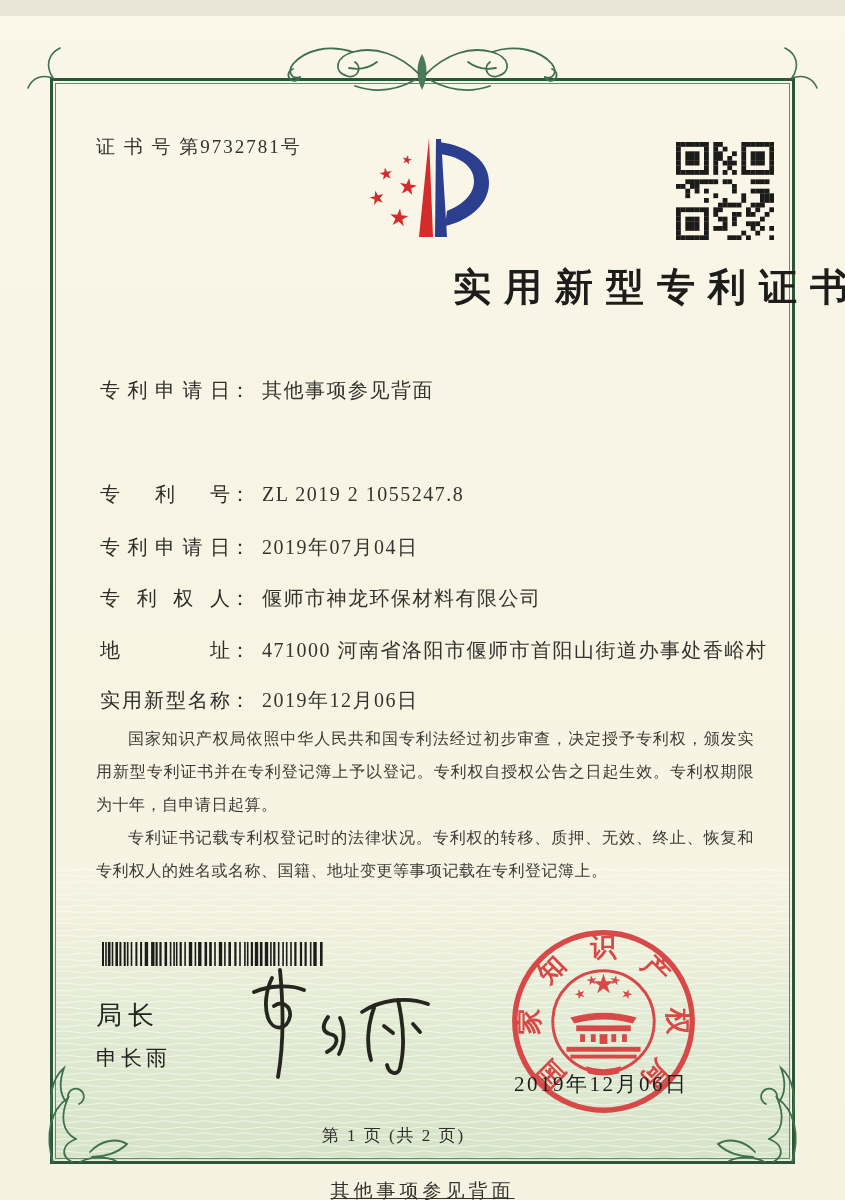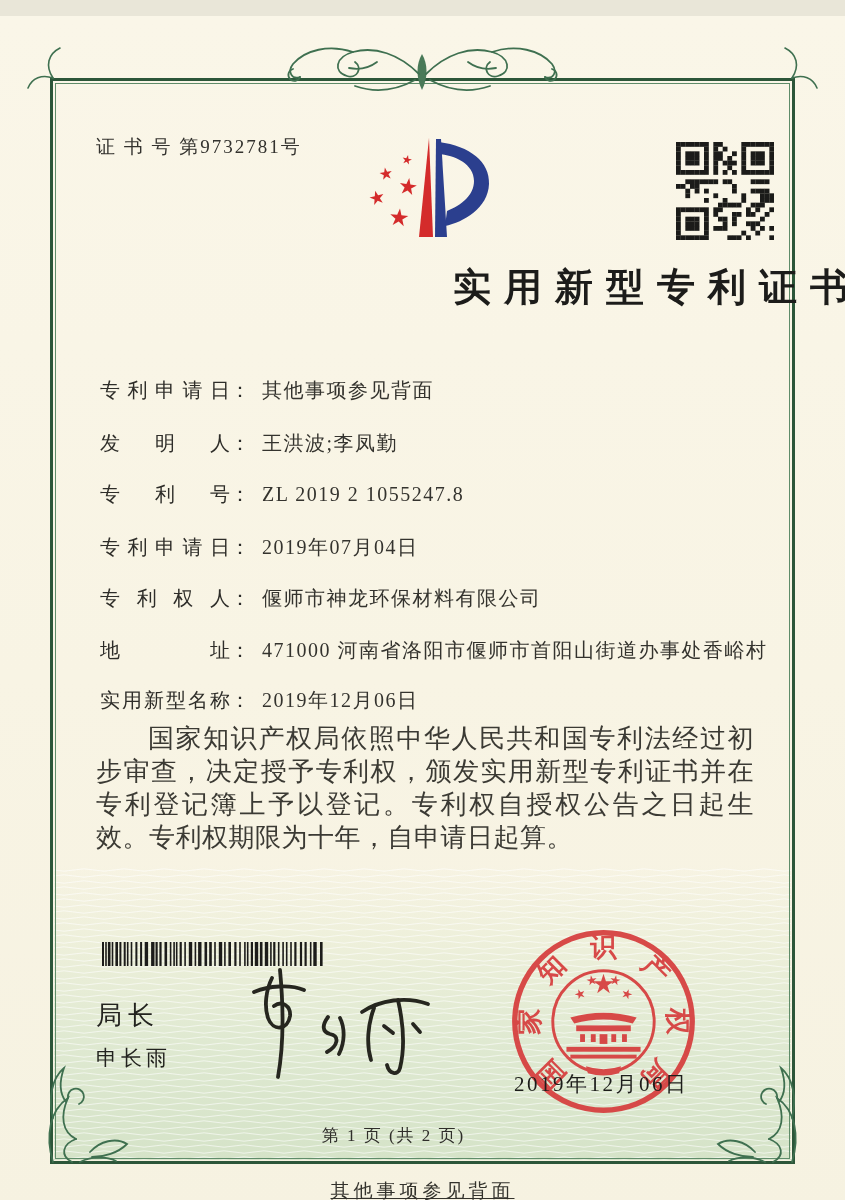--- a/index.html
+++ b/index.html
@@ -31,21 +31,21 @@
   }
   .field-row{position:absolute;left:100px;width:660px;z-index:4;font-size:20px;line-height:28px;white-space:nowrap;}
   .flabel{display:inline-block;width:130px;text-align:justify;text-align-last:justify;vertical-align:bottom;color:#2e2d29;}
   .fcolon{margin-right:12px;}
   .fvalue{letter-spacing:1.5px;color:#34332e;}
   .second-pair{position:absolute;left:270px;top:0;}
   .second-pair .flabel2{letter-spacing:3px;}
   .second-pair .fcolon{margin-right:10px;}
   .paragraphs{position:absolute;left:96px;top:706px;width:658px;z-index:4;}
   .paragraphs p{
-    margin:0;font-size:26px;line-height:33px;text-indent:2em;text-align:justify;
+    margin:0;font-size:16px;line-height:33px;text-indent:2em;text-align:justify;
     color:#3b3a34;letter-spacing:0.5px;
   }
   .barcode{position:absolute;left:102px;top:926px;z-index:4;}
   .signer-title{position:absolute;left:96px;top:982px;z-index:4;font-size:26px;letter-spacing:6px;color:#23231f;}
   .signer-name{position:absolute;left:96px;top:1028px;z-index:4;font-size:21px;letter-spacing:4px;color:#23231f;}
   .signature{position:absolute;left:228px;top:946px;z-index:4;}
   .seal{position:absolute;left:506px;top:908px;z-index:4;opacity:.92;}
   .seal-date{position:absolute;left:514px;top:1054px;width:180px;z-index:5;font-size:21px;letter-spacing:2.5px;color:#1d1d1b;}
   .page-info{position:absolute;left:50px;top:1108px;width:687px;z-index:4;text-align:center;font-size:17px;letter-spacing:2px;color:#2f2e2a;}
   .back-note{position:absolute;left:0;top:1162px;width:845px;z-index:4;text-align:center;font-size:19px;letter-spacing:4px;color:#33322c;text-decoration:underline;}
@@ -361,41 +361,39 @@
       <rect x="60.67" y="93.33" width="4.82" height="4.82" fill="#1b1b19"></rect>
       <rect x="70.00" y="93.33" width="4.82" height="4.82" fill="#1b1b19"></rect>
       <rect x="93.33" y="93.33" width="4.82" height="4.82" fill="#1b1b19"></rect>
     </svg>
 
   <div class="title">实用新型专利证书</div>
 
   <div class="field-row" style="top:360px">
     <span class="flabel">专利申请日</span><span class="fcolon">：</span><span class="fvalue">其他事项参见背面</span>
   </div>
-  <div class="field-row" style="top:413px">
-    <span class="flabel">发明人</span><span class="fcolon">：</span><span class="fvalue">王洪波;李凤勤</span>
-  </div>
   <div class="field-row" style="top:464px">
     <span class="flabel">专利号</span><span class="fcolon">：</span><span class="fvalue">ZL 2019 2 1055247.8</span>
   </div>
   <div class="field-row" style="top:517px">
     <span class="flabel">专利申请日</span><span class="fcolon">：</span><span class="fvalue">2019年07月04日</span>
   </div>
   <div class="field-row" style="top:568px">
     <span class="flabel">专利权人</span><span class="fcolon">：</span><span class="fvalue">偃师市神龙环保材料有限公司</span>
   </div>
   <div class="field-row" style="top:620px">
     <span class="flabel">地址</span><span class="fcolon">：</span><span class="fvalue">471000 河南省洛阳市偃师市首阳山街道办事处香峪村</span>
   </div>
   <div class="field-row" style="top:670px">
     <span class="flabel">实用新型名称</span><span class="fcolon">：</span><span class="fvalue">2019年12月06日</span>
   </div>
 
   <div class="paragraphs">
     <p>国家知识产权局依照中华人民共和国专利法经过初步审查，决定授予专利权，颁发实用新型专利证书并在专利登记簿上予以登记。专利权自授权公告之日起生效。专利权期限为十年，自申请日起算。</p>
+    <p>专利证书记载专利权登记时的法律状况。专利权的转移、质押、无效、终止、恢复和专利权人的姓名或名称、国籍、地址变更等事项记载在专利登记簿上。</p>
   </div>
 
   <svg id="barcode-svg" class="barcode" width="226" height="24" viewBox="0 0 226 24">
       <rect x="0" y="0" width="2" height="24" fill="#1c1c1a"></rect>
       <rect x="3.2" y="0" width="1.6" height="24" fill="#1c1c1a"></rect>
       <rect x="5.9" y="0" width="2.6" height="24" fill="#1c1c1a"></rect>
       <rect x="9.7" y="0" width="1.6" height="24" fill="#1c1c1a"></rect>
       <rect x="13.4" y="0" width="2.6" height="24" fill="#1c1c1a"></rect>
       <rect x="17.4" y="0" width="2" height="24" fill="#1c1c1a"></rect>
       <rect x="21.7" y="0" width="2" height="24" fill="#1c1c1a"></rect>

